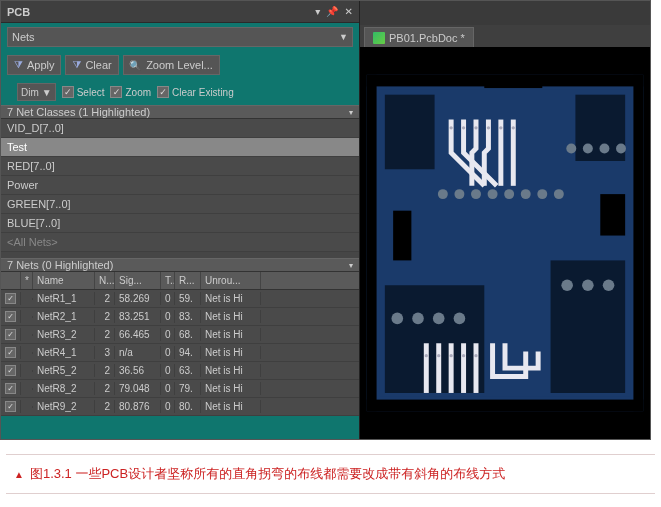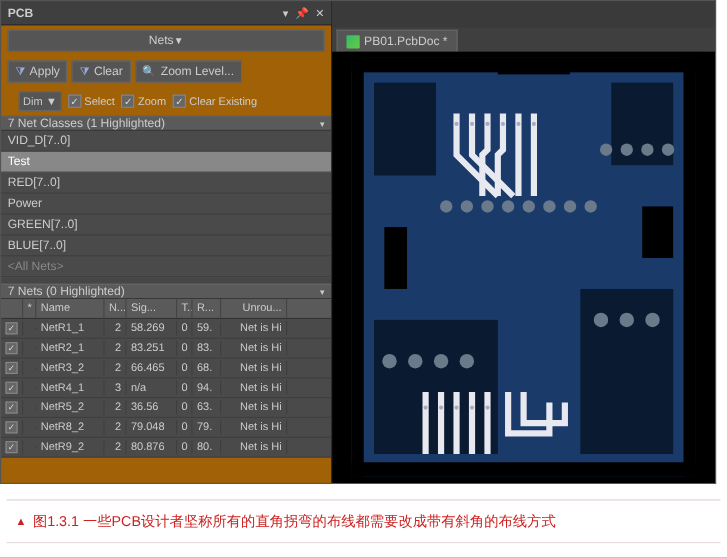--- a/index.html
+++ b/index.html
@@ -1,24 +1,24 @@
 <!DOCTYPE html>
 <html><head>
 <meta charset="utf-8">
 <style>
   * { box-sizing: border-box; margin: 0; padding: 0; }
   body { font-family: "Segoe UI", Tahoma, sans-serif; font-size: 11px; background: #fff; width: 661px; }
   .app { display: flex; width: 651px; height: 440px; background: #3a3a3a; color: #ccc; border: 1px solid #555; }
-  .panel { width: 301px; background: #a16207; display: flex; flex-direction: column; border-right: 1px solid #222; }
+  .panel { width: 359px; background: #0f766e; display: flex; flex-direction: column; border-right: 1px solid #222; }
   .panel-header { display: flex; align-items: center; height: 22px; background: #3f3f3f; padding: 0 6px; border-bottom: 1px solid #2a2a2a; }
   .panel-header .title { flex: 1; font-weight: bold; }
   .header-icons { display: flex; gap: 6px; font-size: 10px; }
   .header-icons span { cursor: pointer; }
   .dropdown-row { padding: 4px 6px; }
-  .dropdown { width: 100%; height: 20px; background: #555; border: 1px solid #666; color: #ccc; padding: 0 4px; display: flex; align-items: center; justify-content: center; }
+  .dropdown { width: 100%; height: 20px; background: #555; border: 1px solid #666; color: #ccc; padding: 0 4px; display: flex; align-items: center; justify-content: space-between; }
   .dropdown .arrow { font-size: 9px; }
   .button-row { display: flex; gap: 4px; padding: 4px 6px; flex-wrap: wrap; }
   .btn { height: 20px; background: #555; border: 1px solid #666; color: #ccc; padding: 0 6px; display: flex; align-items: center; gap: 4px; cursor: pointer; }
   .btn .ico { font-size: 10px; color: #9ad; }
   .options-row { display: flex; gap: 6px; padding: 4px 6px; align-items: center; flex-wrap: wrap; }
   .small-dd { height: 18px; background: #555; border: 1px solid #666; color: #ccc; padding: 0 3px; display: flex; align-items: center; gap: 3px; font-size: 10px; margin-left: 10px; }
   .chk { display: flex; align-items: center; gap: 3px; font-size: 10px; }
   .chk .box { width: 12px; height: 12px; background: #666; border: 1px solid #888; display: flex; align-items: center; justify-content: center; font-size: 9px; color: #ddd; }
   .section-header { background: #5a5a5a; border-top: 1px solid #666; border-bottom: 1px solid #333; padding: 0 6px; font-size: 11px; display: flex; align-items: center; justify-content: space-between; }
   .section-header .tri { font-size: 8px; }
@@ -27,21 +27,21 @@
   .list-item.selected { background: #888; color: #fff; }
   .list-item.dim { color: #888; }
   .divider { height: 6px; background: #464646; }
   .table-head { display: flex; background: #5a5a5a; border-bottom: 1px solid #333; }
   .table-head .th { padding: 3px 4px; border-right: 1px solid #444; font-size: 10px; white-space: nowrap; overflow: hidden; }
   .table-body { background: #4a4a4a; }
   .table-row { display: flex; border-bottom: 1px solid #3f3f3f; height: 18px; align-items: center; }
   .table-row .td { padding: 1px 4px; border-right: 1px solid #3f3f3f; font-size: 10px; white-space: nowrap; overflow: hidden; }
   .chkcol { width: 20px; display: flex; align-items: center; justify-content: center; }
   .chkcol .small-chk { width: 11px; height: 11px; background: #666; border: 1px solid #888; display: flex; align-items: center; justify-content: center; font-size: 8px; color: #ddd; }
-  .c-star { width: 12px; } .c-name { width: 62px; } .c-n { width: 20px; text-align: right; } .c-sig { width: 46px; } .c-t { width: 14px; } .c-r { width: 26px; } .c-unrou { width: 60px; text-align: right; }
+  .c-star { width: 12px; } .c-name { width: 62px; } .c-n { width: 20px; text-align: right; } .c-sig { width: 46px; } .c-t { width: 14px; } .c-r { width: 26px; } .c-unrou { width: 60px; }
   .viewer { flex: 1; background: #3a3a3a; display: flex; flex-direction: column; }
   .tab-bar { height: 22px; background: #3f3f3f; display: flex; align-items: flex-end; padding: 0 4px; margin-top: 24px; }
   .tab { height: 20px; background: #555; border: 1px solid #666; border-bottom: none; padding: 0 8px; display: flex; align-items: center; gap: 4px; font-size: 11px; }
   .tab .tab-icon { width: 12px; height: 12px; background: linear-gradient(135deg,#3b6,#6c4); border-radius: 1px; }
   .pcb-canvas { flex: 1; background: #000; position: relative; overflow: hidden; }
   .pcb-canvas svg { width: 100%; height: 100%; }
   .caption { margin: 14px 6px 0 6px; padding: 10px 8px; border-top: 1px solid #e0cfcf; border-bottom: 1px solid #e0cfcf; color: #c22; font-size: 13px; display: flex; gap: 6px; align-items: center; }
   .caption .tri { color: #c22; font-size: 10px; }
 </style>
 </head>

